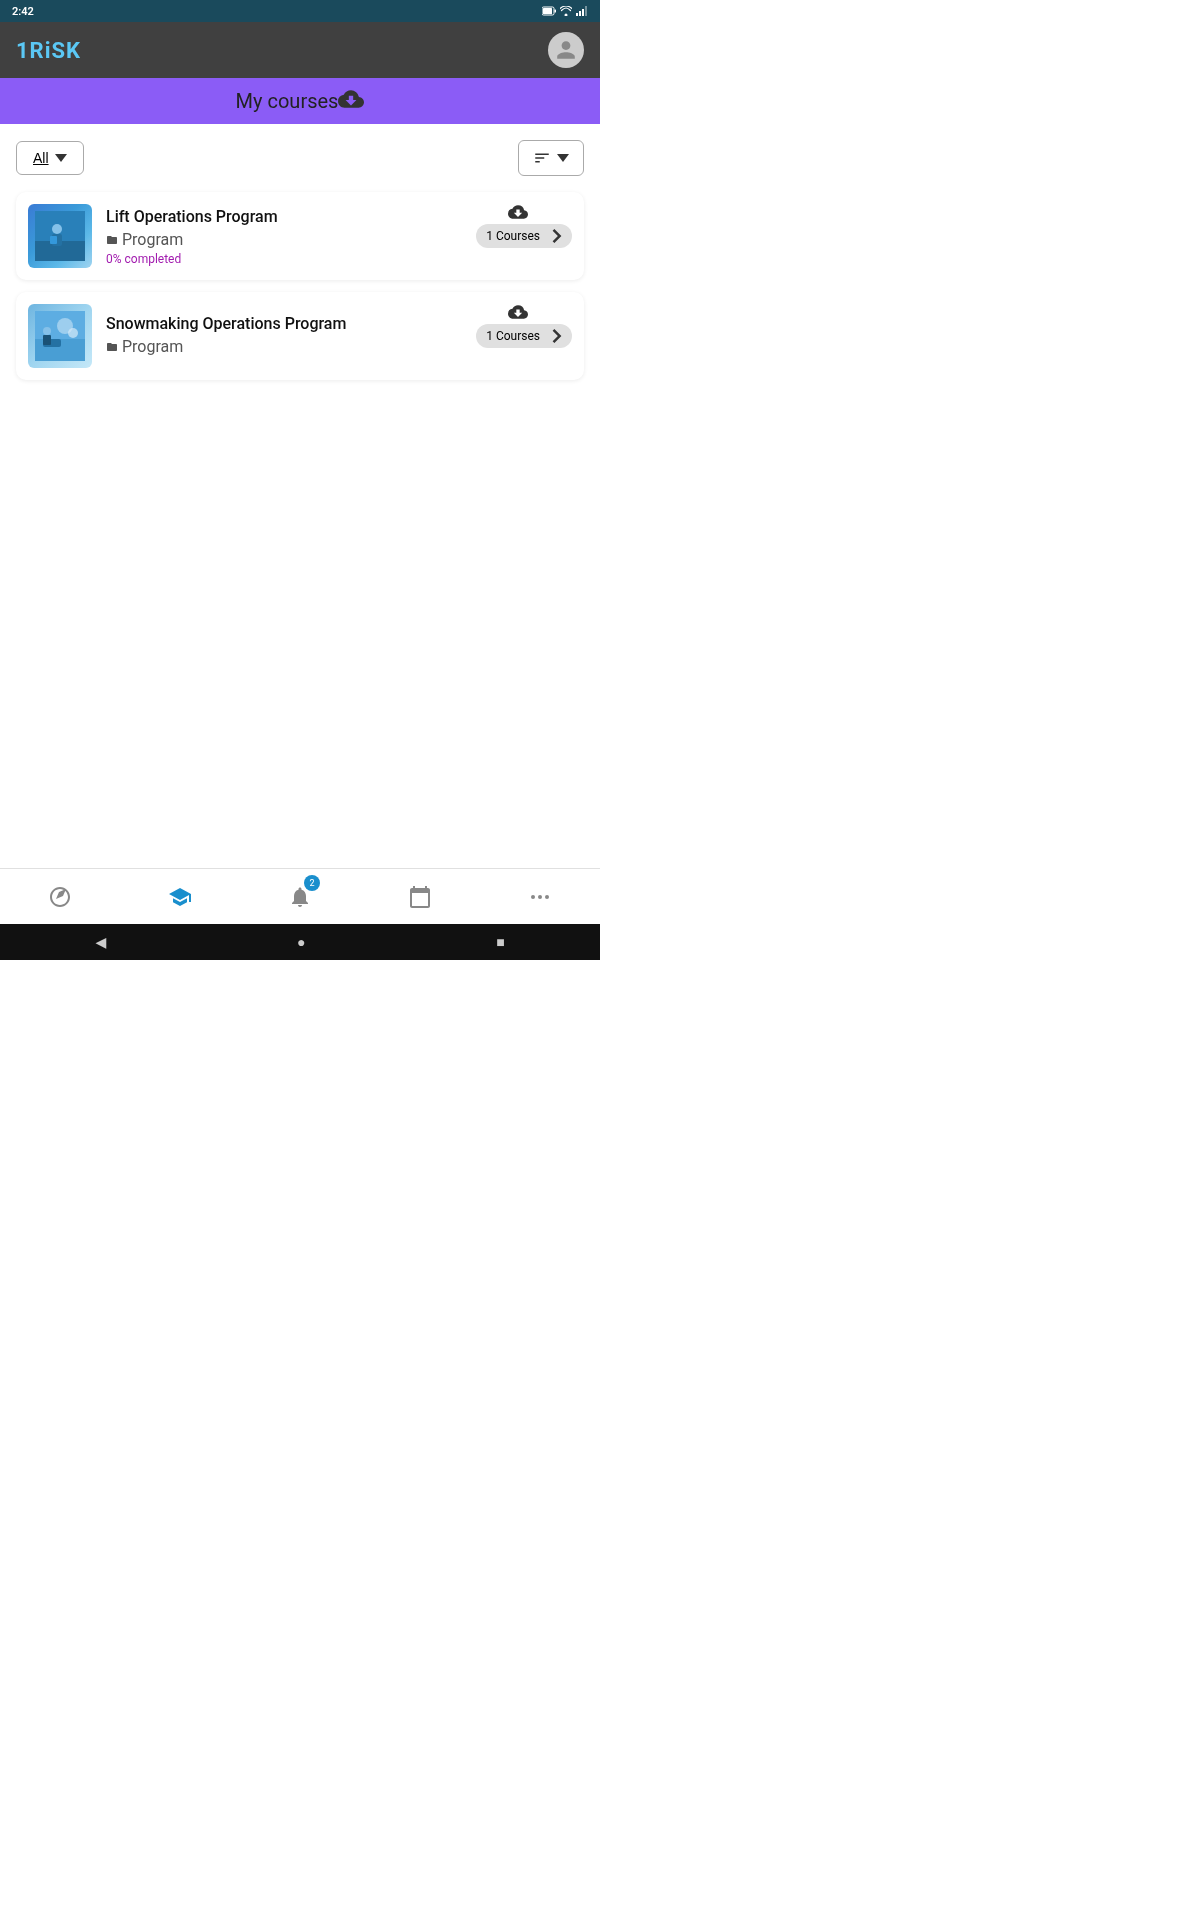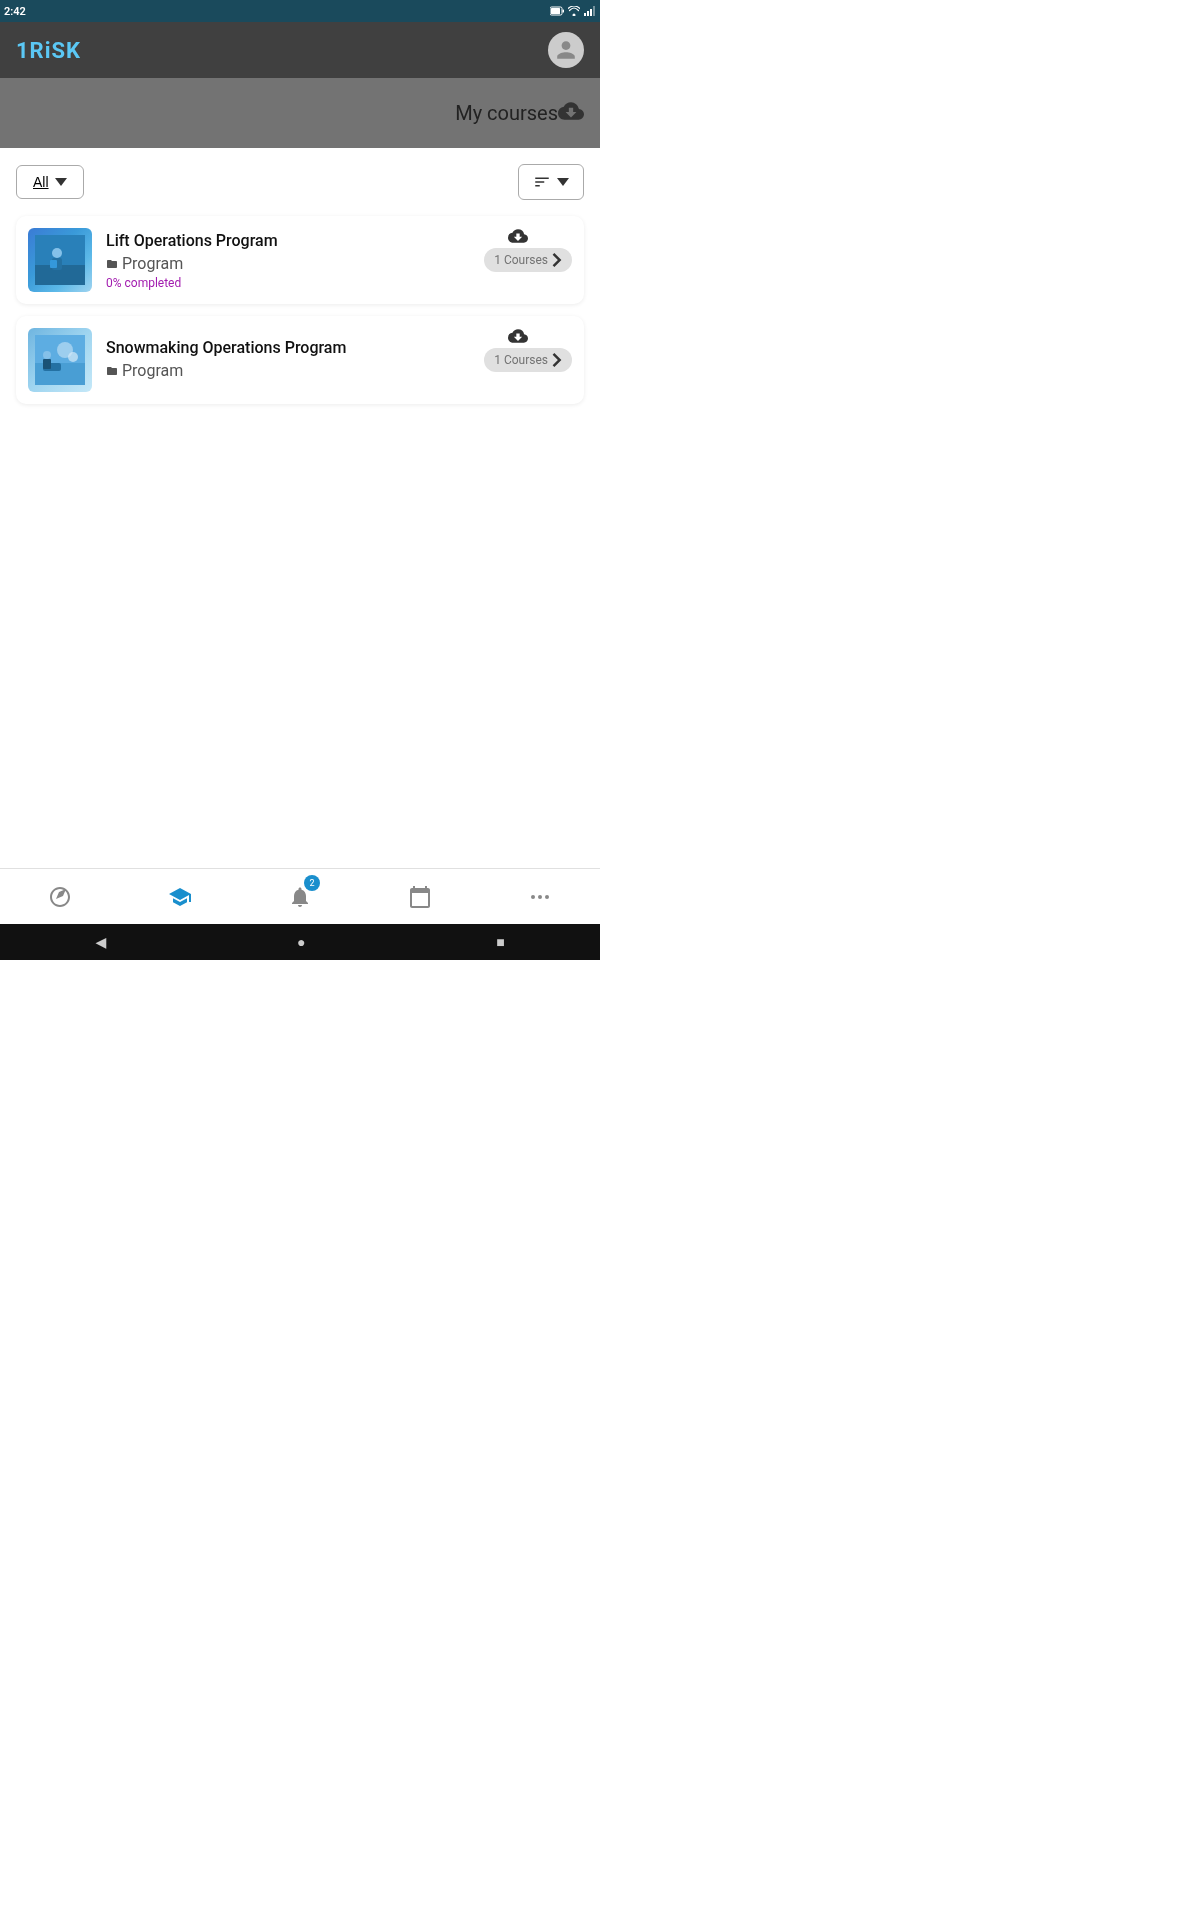--- a/index.html
+++ b/index.html
@@ -15,21 +15,21 @@
     }
 
     
     .status-bar {
       width: 100%;
       height: 22px;
       background: #1a4a5c;
       display: flex;
       align-items: center;
       justify-content: space-between;
-      padding: 0 4px;
+      padding: 0 12px;
     }
     .status-bar .time {
       color: #fff;
       font-size: 11px;
       font-weight: 600;
     }
     .status-bar .icons {
       display: flex;
       align-items: center;
       gap: 4px;
@@ -67,24 +67,24 @@
       justify-content: center;
     }
     .avatar svg {
       fill: #888;
     }
 
     
     .page-header {
       display: flex;
       align-items: center;
-      justify-content: flex-end;
+      justify-content: center;
       margin-bottom: 16px;
-      background: #737373;
-      padding: 20px 16px;
+      background: #8b5cf6;
+      padding: 8px 16px;
     }
     .page-title {
       font-size: 20px;
       font-weight: 400;
       color: #222;
     }
     .download-icon {
       color: #333;
     }
 
@@ -188,24 +188,24 @@
       display: flex;
       align-items: center;
       gap: 4px;
       flex-shrink: 0;
     }
     .courses-badge {
       background: #e0e0e0;
       border-radius: 20px;
       padding: 5px 10px;
       font-size: 12px;
-      color: #737373;
-      display: flex;
-      align-items: center;
-      gap: 4px;
+      color: #000000;
+      display: flex;
+      align-items: center;
+      gap: 12px;
       white-space: nowrap;
     }
 
     
     .bottom-nav {
       position: absolute;
       bottom: 36px;
       left: 0;
       width: 100%;
       height: 56px;

